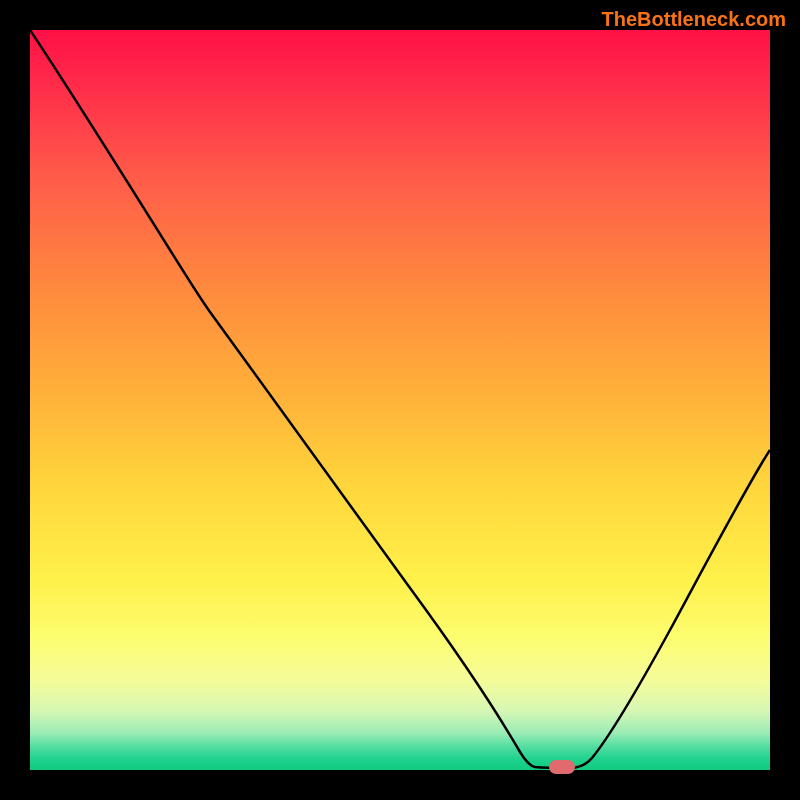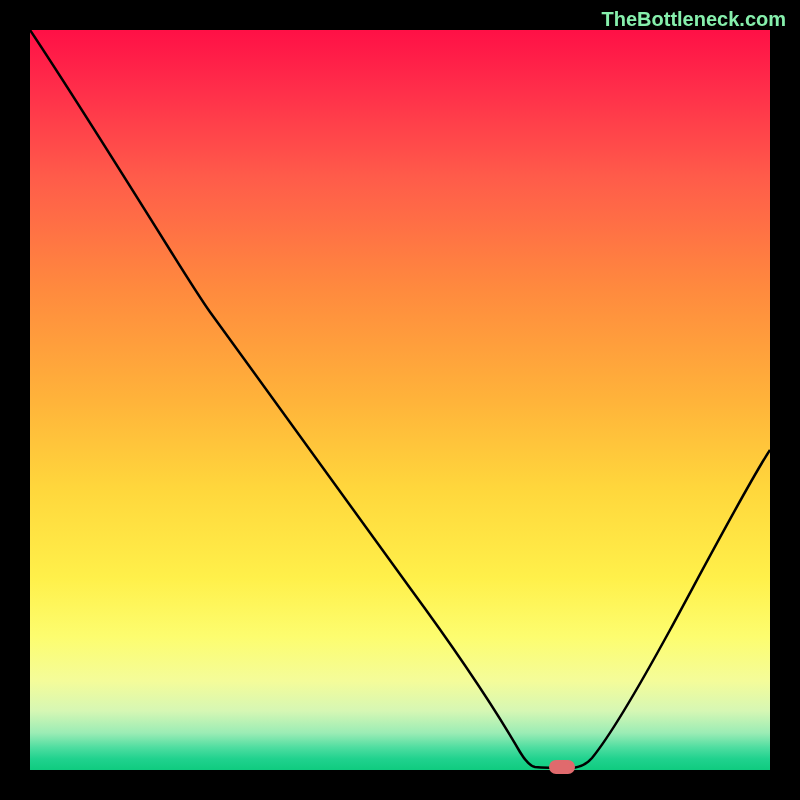--- a/index.html
+++ b/index.html
@@ -1,21 +1,21 @@
 <!DOCTYPE html>
 <html><head>
 <meta charset="utf-8">
 <style>
   * { margin: 0; padding: 0; box-sizing: border-box; }
   body { width: 800px; height: 800px; background: #000; position: relative; font-family: Arial, sans-serif; }
   .watermark {
     position: absolute;
     top: 8px;
     right: 14px;
-    color: #86efac;
+    color: #f97316;
     font-size: 20px;
     font-weight: bold;
     z-index: 10;
   }
   .chart-area {
     position: absolute;
     top: 30px;
     left: 30px;
     width: 740px;
     height: 740px;

